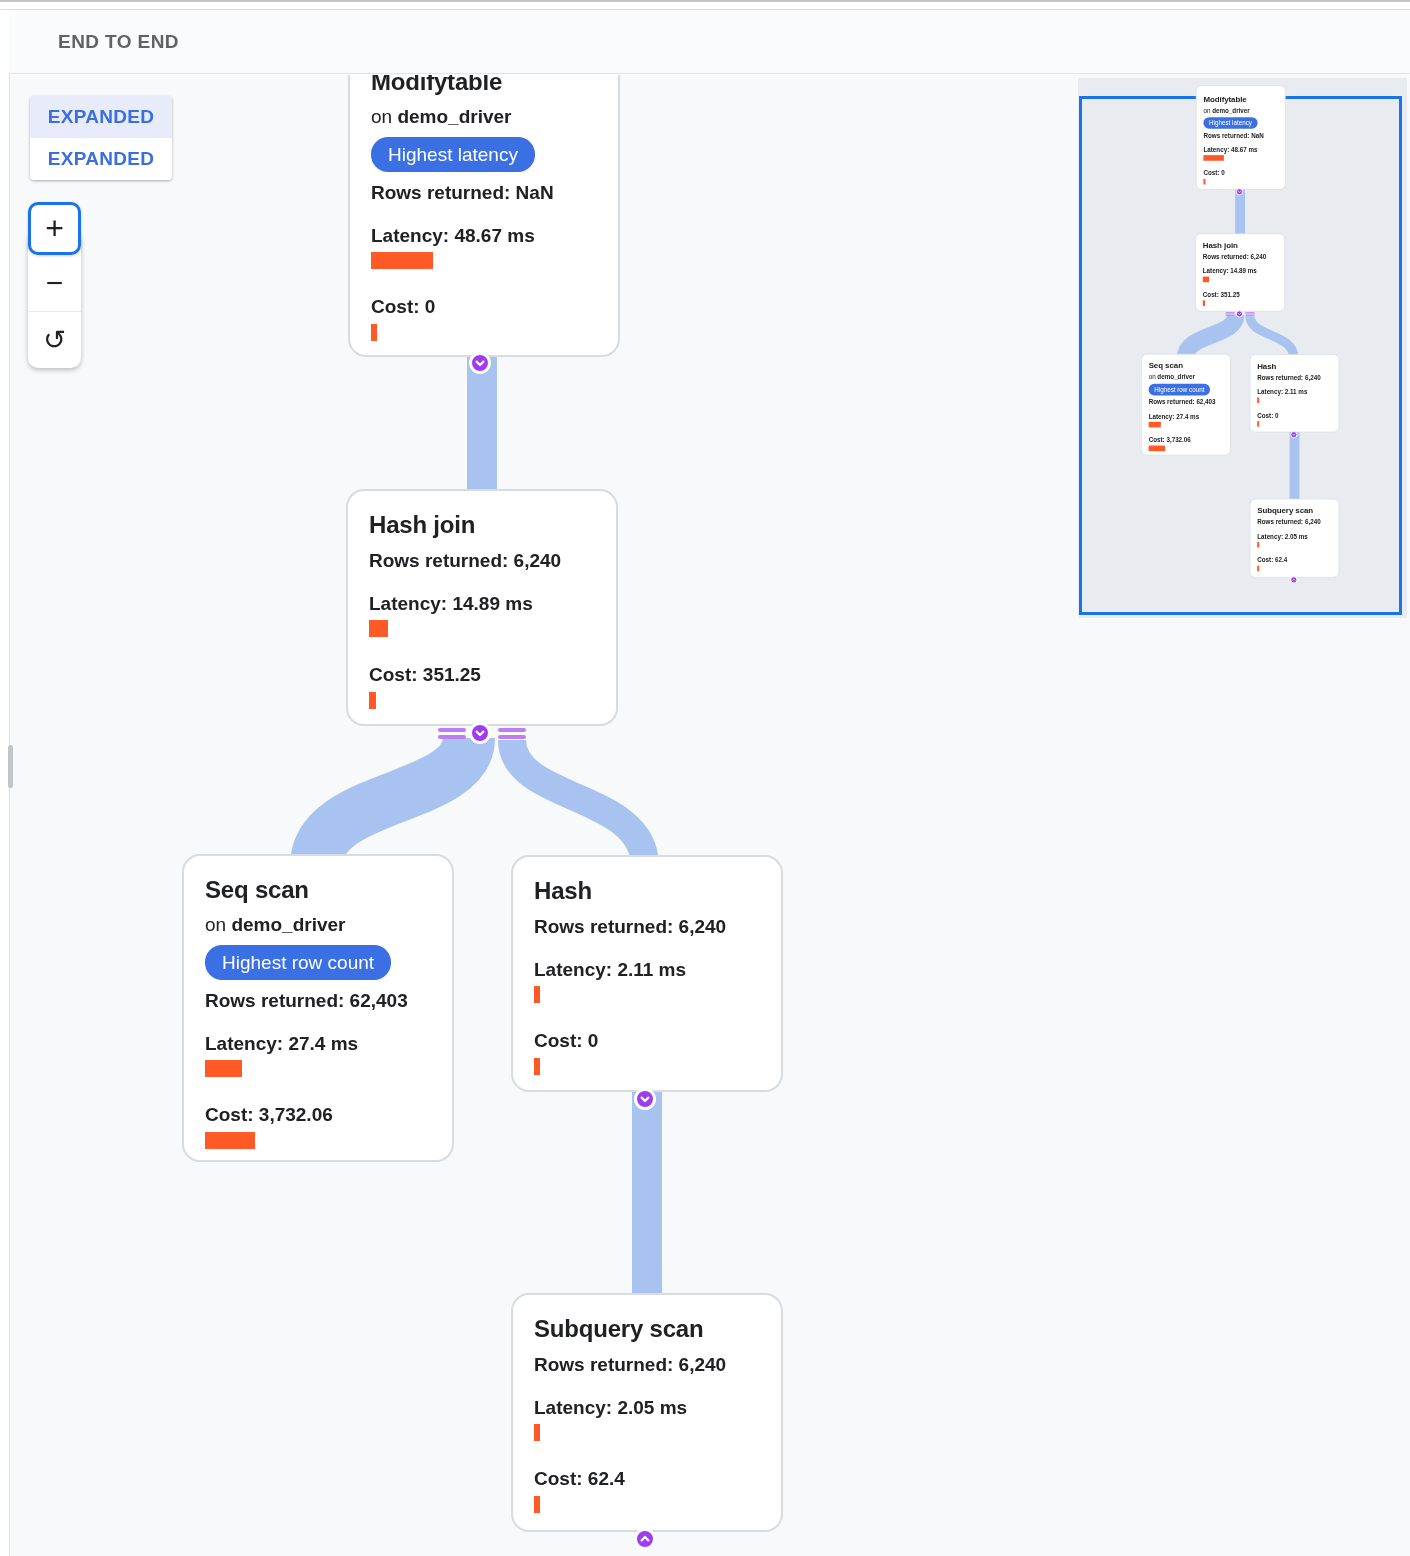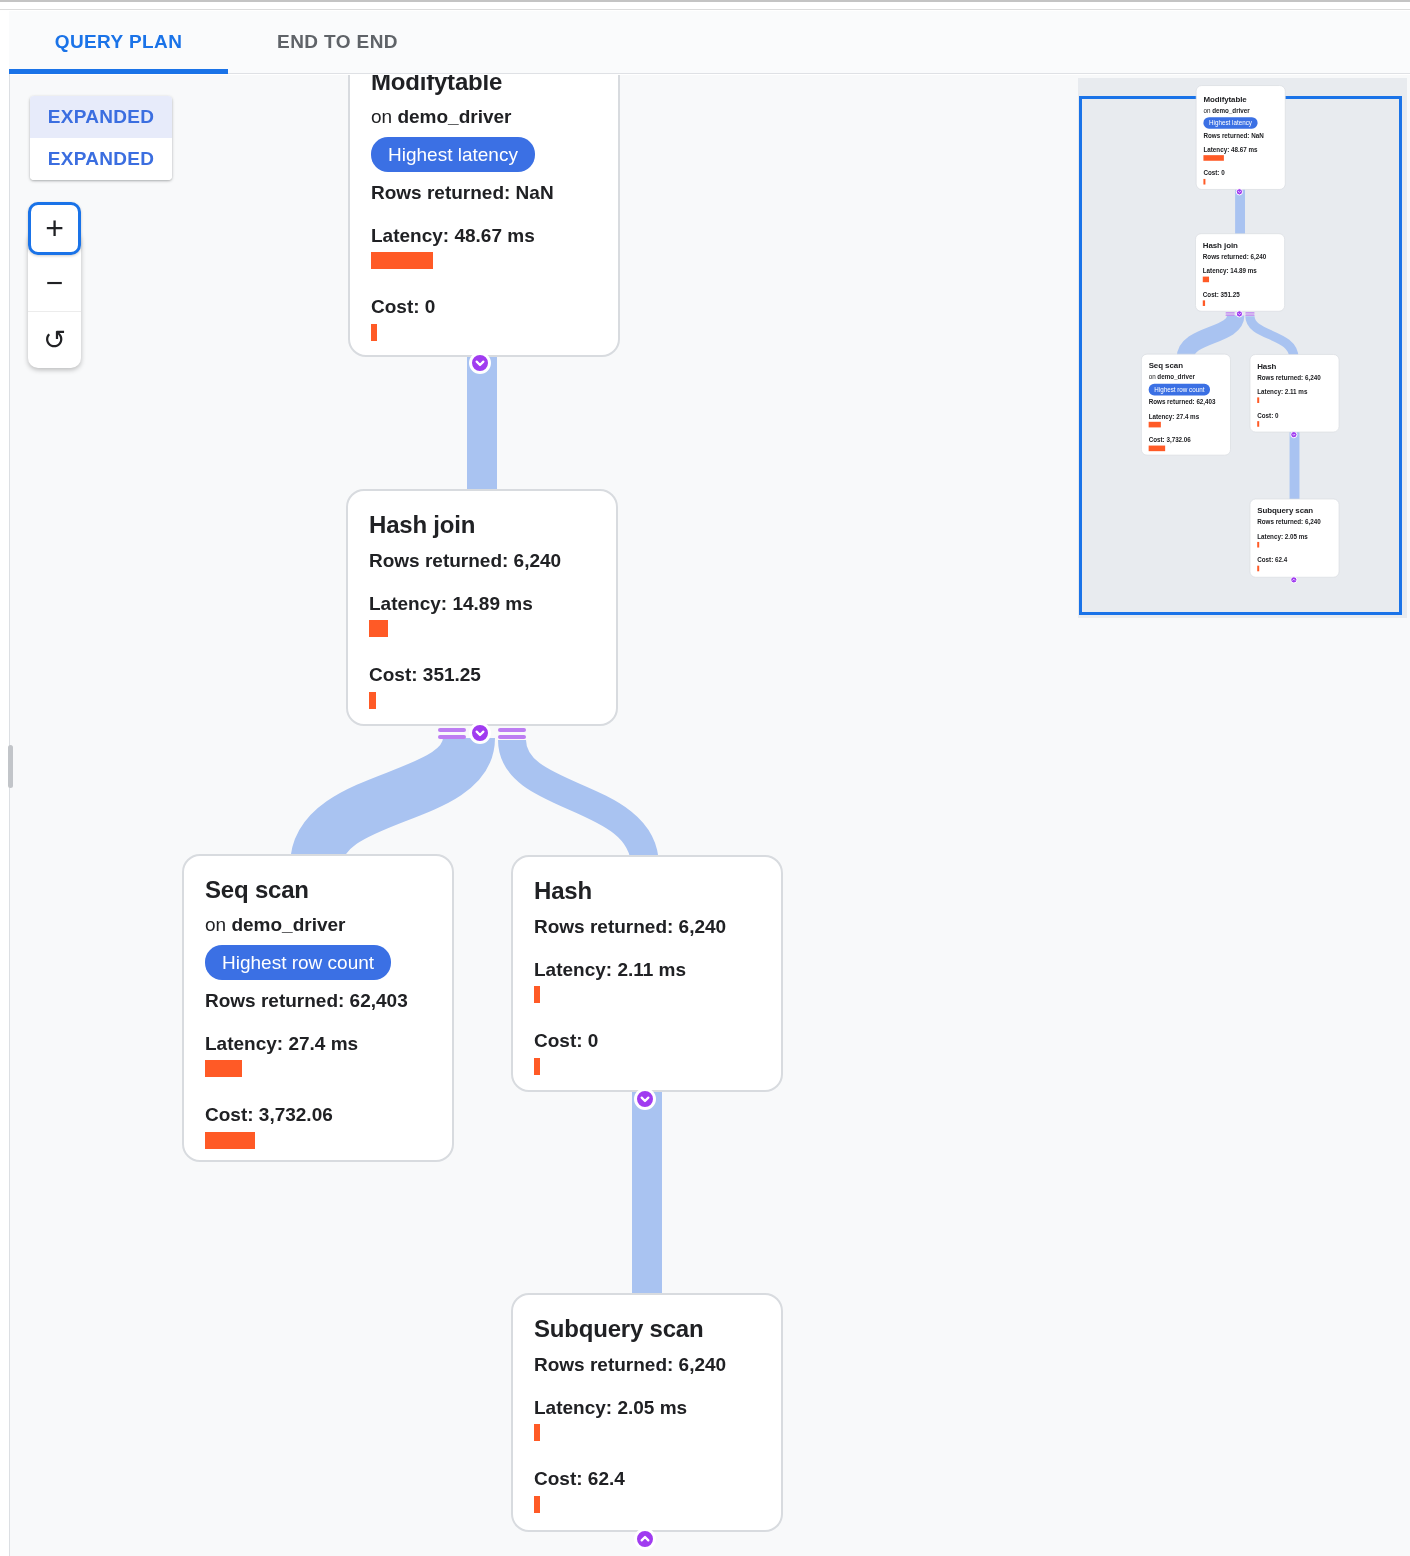--- a/index.html
+++ b/index.html
@@ -81,24 +81,20 @@
   .minimap-content{position:absolute;left:3px;top:-6px;width:1410px;height:1556px;
     transform:scale(0.33);transform-origin:0 0;z-index:2;}
   .minimap-content .diagram{left:0;top:0;}
 </style>
 </head>
 <body>
 
 <div class="top-strip"></div>
 
 <div class="tabbar">
-  <div class="tab active">
-    <span>QUERY PLAN</span>
-    <div class="tab-indicator"></div>
-  </div>
   <div class="tab">
     <span>END TO END</span>
   </div>
 </div>
 
 <div class="canvas">
   <div class="diagram" id="diagram">
 
     <svg class="links" width="1410" height="1556" viewBox="0 0 1410 1556">
       <path d="M482 345 L482 500" stroke-width="30"></path>

